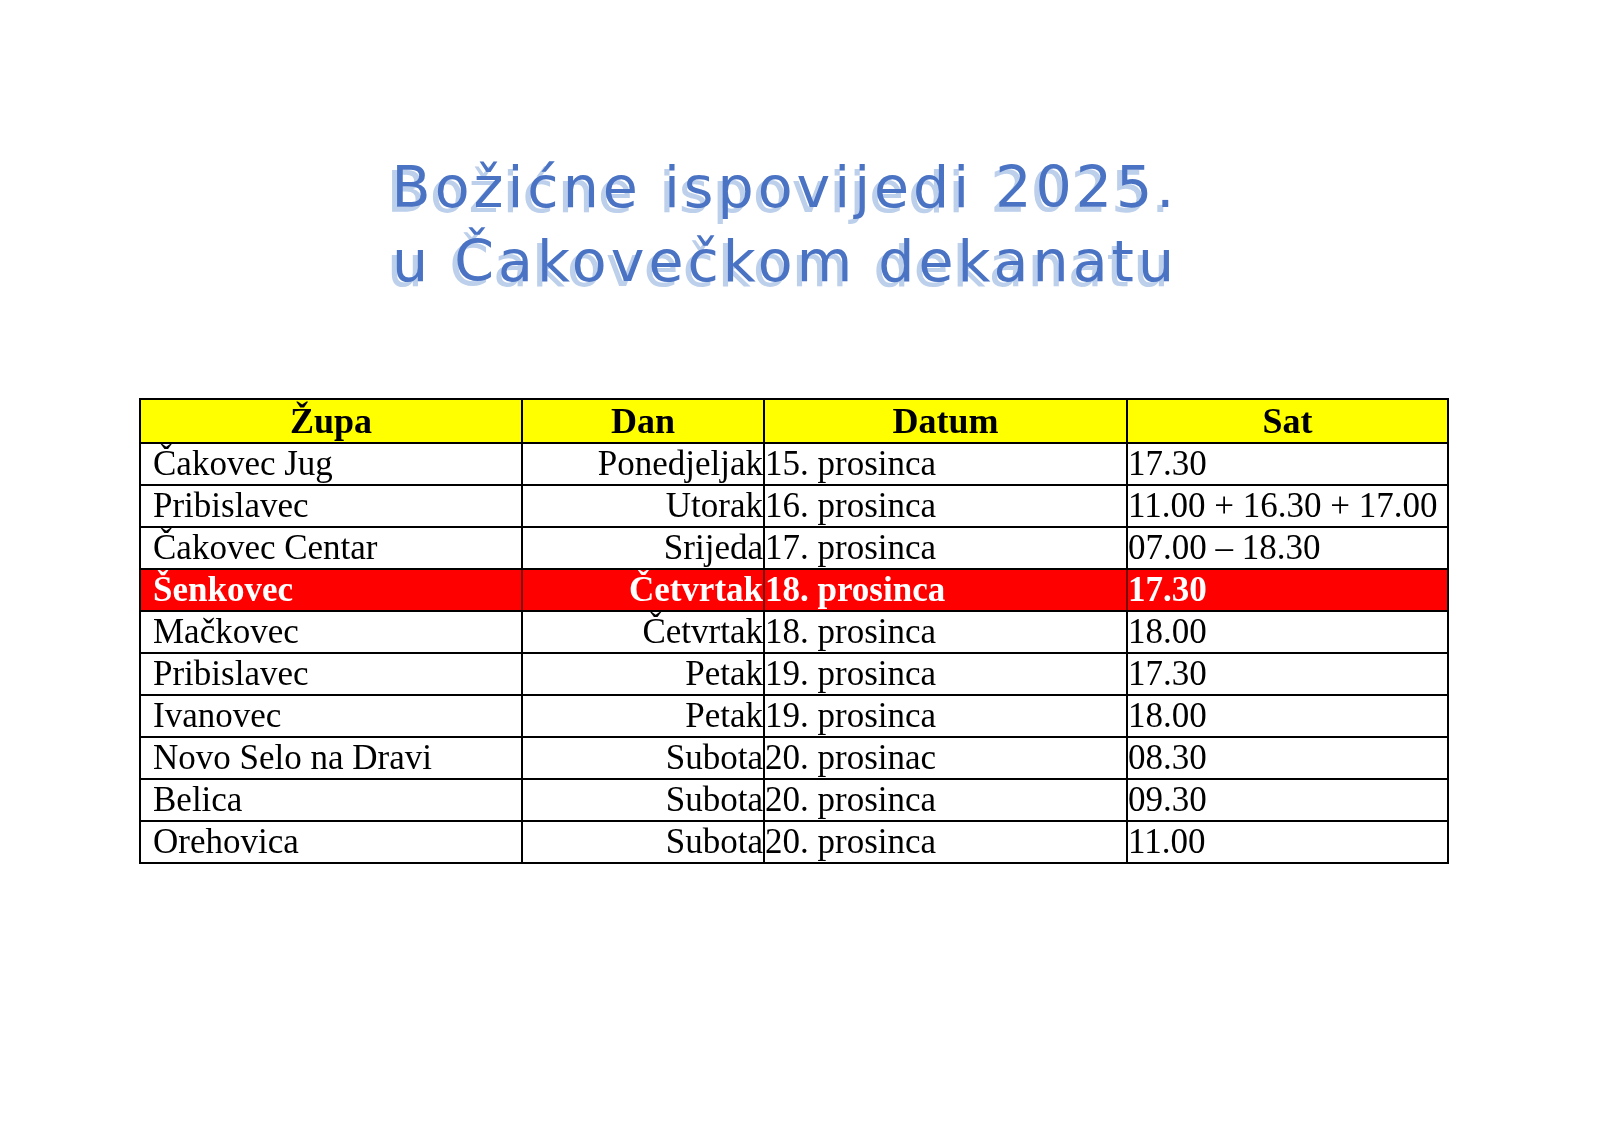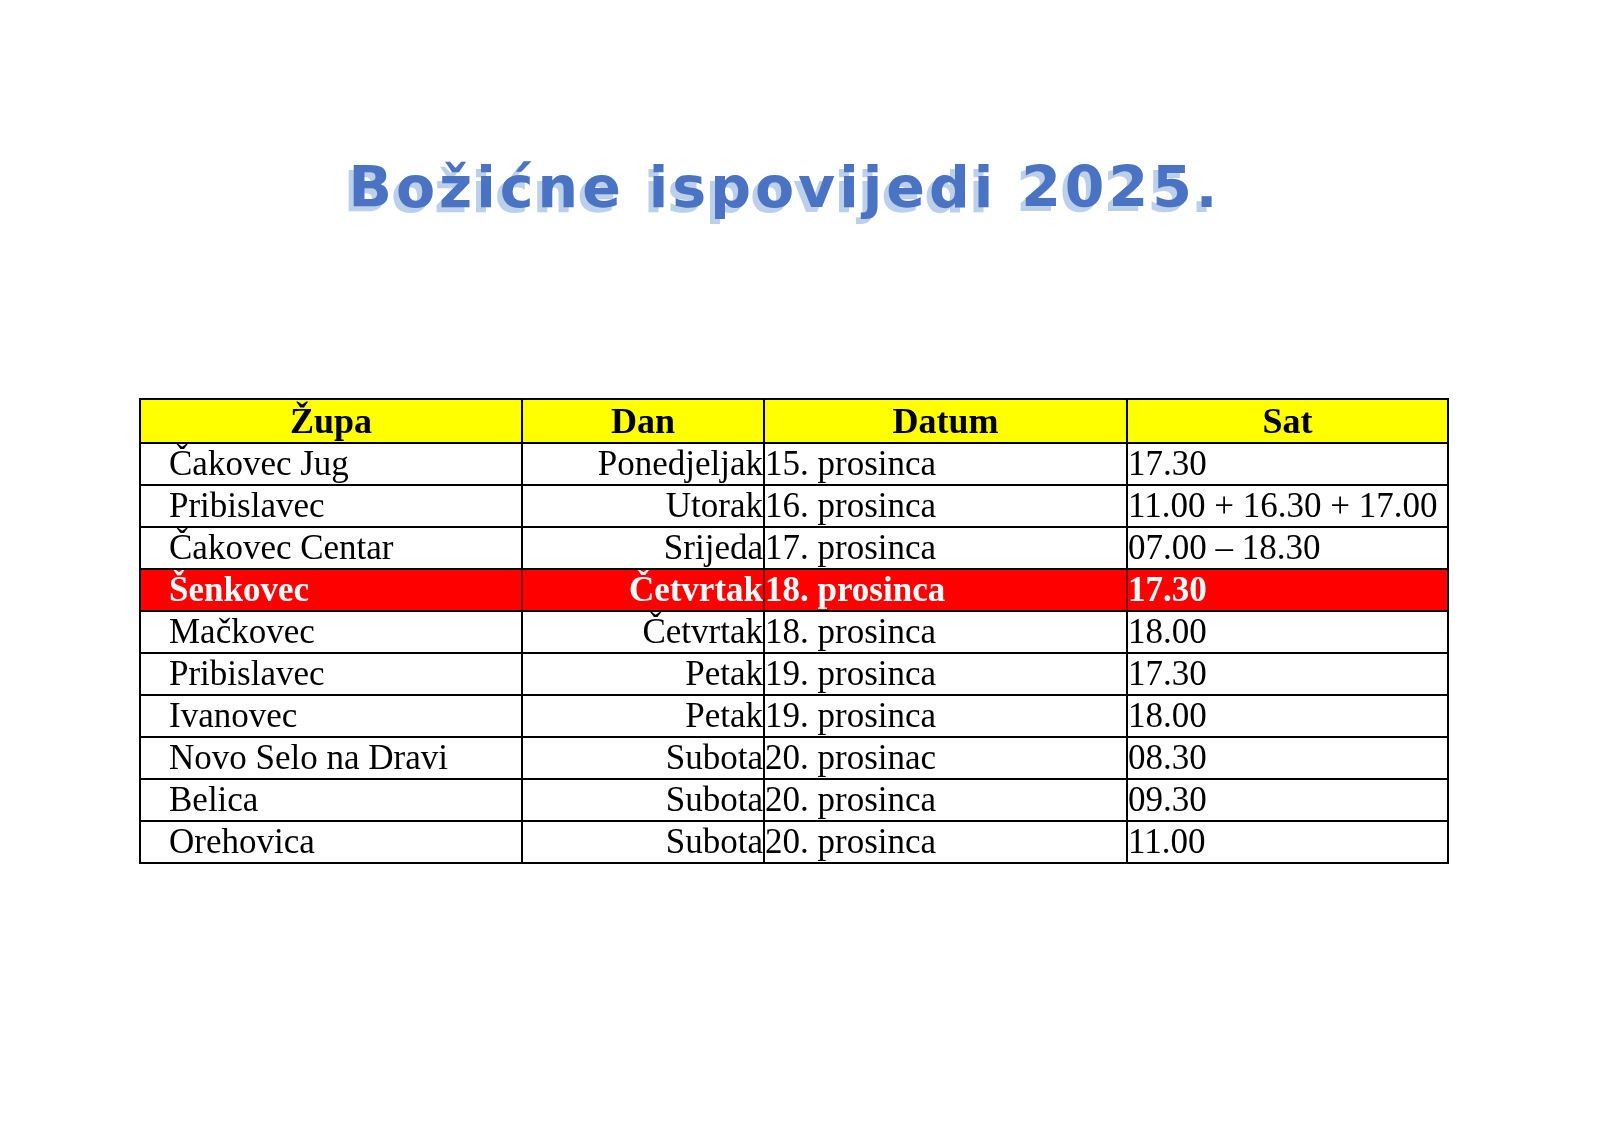--- a/index.html
+++ b/index.html
@@ -17,21 +17,21 @@
   }
 
   
   .title-block {
     position: absolute;
     top: 150px;
     left: 131px;
     width: 1308px;
     text-align: center;
     font-family: "DejaVu Sans", sans-serif;
-    font-weight: bold;
+    font-weight: normal;
     font-size: 57px;
     line-height: 74px;
     letter-spacing: 4px;
     color: var(--title-text, #4a73c4);
   }
   .title-line {
     text-shadow: -5px 5px 0 var(--title-shadow, #bccfeb);
     white-space: nowrap;
   }
 
@@ -62,41 +62,42 @@
     font-size: 36px;
     font-weight: bold;
     height: 41px;
     text-align: center;
   }
   td {
     font-size: 35px;
     height: 39px;
     background: #fff;
   }
-  td.c0 { text-align: left; padding-left: 28px; }
+  td.c0 { text-align: left; padding-left: 12px; }
   td.c1 { text-align: right; padding-left: 26px; }
   td.c2, td.c3 { text-align: left; }
 
   tr.highlight td {
     background: var(--hl-bg, #fe0000);
     color: var(--hl-text, #fff);
     font-weight: bold;
     border-left-color: #7b0c0c;
     border-right-color: #7b0c0c;
   }
   tr.highlight td:first-child { border-left-color: var(--border, #000); }
   tr.highlight td:last-child  { border-right-color: var(--border, #000); }
 </style>
 </head>
 <body>
 
 <div class="page">
 
   <div class="title-block">
     <div class="title-line">Božićne ispovijedi 2025.</div>
+    <div class="title-line">u Čakovečkom dekanatu</div>
   </div>
 
   <table class="schedule">
     <colgroup>
       <col class="w0">
         <col class="w1">
         <col class="w2">
         <col class="w3">
     </colgroup>
     <thead>

